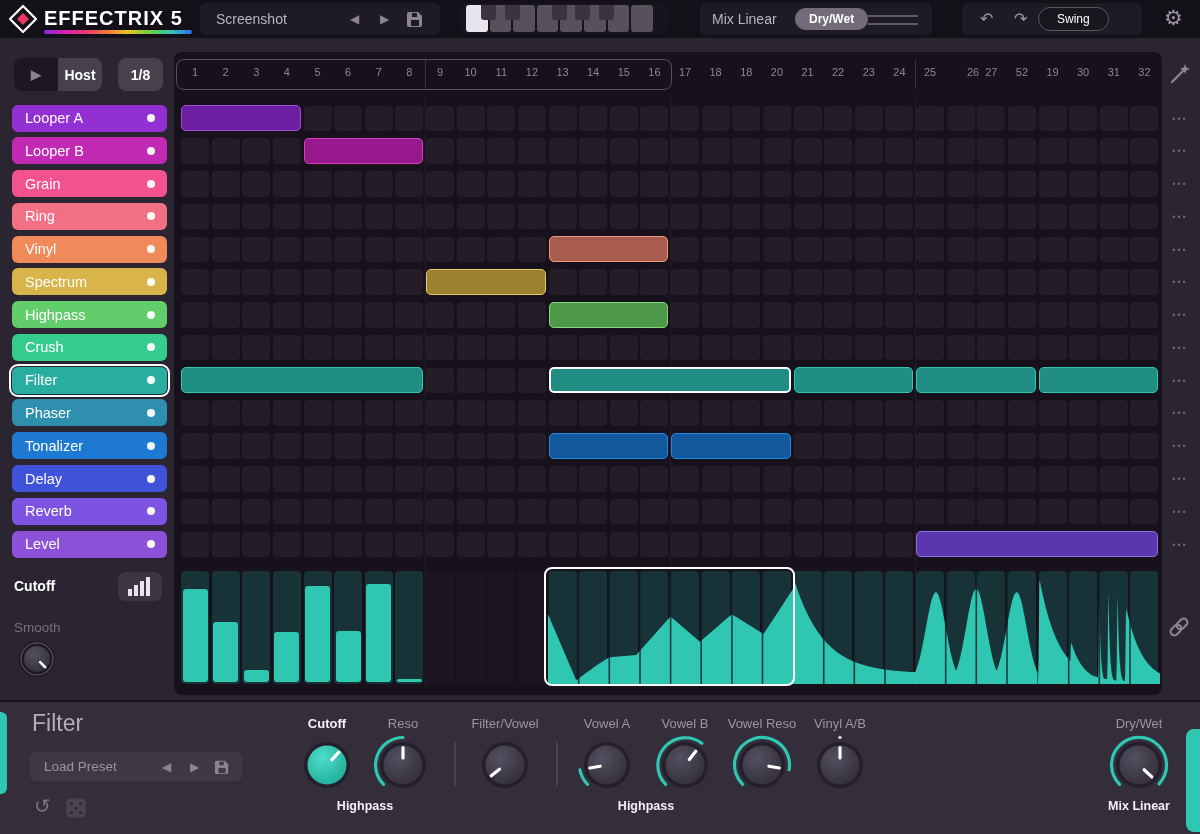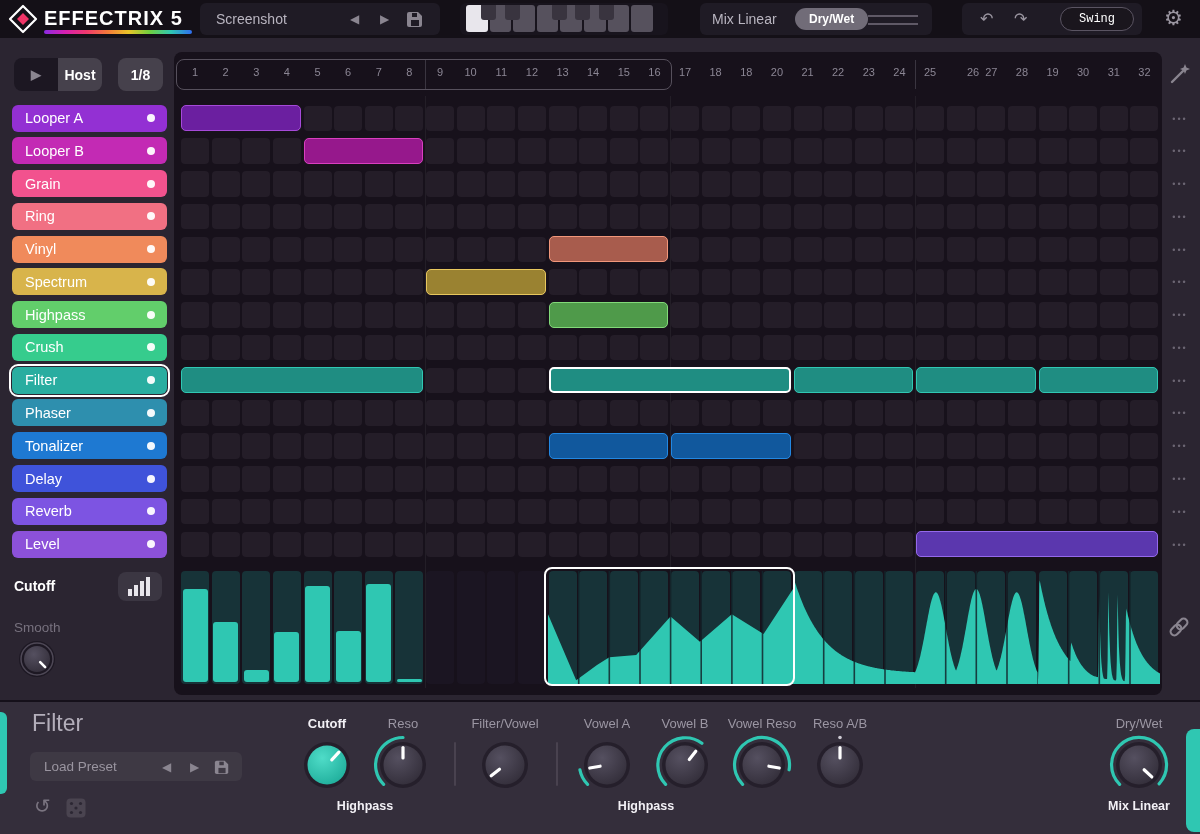--- a/index.html
+++ b/index.html
@@ -101,21 +101,21 @@
       <button class="abs pill" style="left:95px;top:5px;">Dry/Wet</button>
       <div class="abs" style="left:168px;top:12px;">
         <div style="width:50px;height:2px;background:#5f5966;margin-bottom:6px;"></div>
         <div style="width:50px;height:2px;background:#5f5966;"></div>
       </div>
     </div>
 
     <div class="tpanel" style="left:962px;width:180px;">
       <span class="abs glyph icbtn" style="left:18px;top:6px;font-size:16px;">↶</span>
       <span class="abs glyph icbtn" style="left:52px;top:6px;font-size:16px;">↷</span>
-      <button class="abs outbtn icbtn" style="left:98px;top:4px;font-family:Liberation Mono, monospace;">Swing</button>
+      <button class="abs outbtn icbtn" style="left:76px;top:4px;">Swing</button>
     </div>
     <span class="abs glyph icbtn" style="left:1164px;top:6px;font-size:21px;">⚙</span>
   </div>
 
   <div id="well"></div>
 
   <div class="tbtn icbtn" style="left:14px;width:44px;background:#1c1722;border-radius:8px 0 0 8px;">
     <span style="color:#8a8590;font-size:13px;">▶</span>
   </div>
   <div class="tbtn icbtn" style="left:58px;width:44px;background:#46414c;border-radius:0 8px 8px 0;">Host</div>
@@ -145,21 +145,21 @@
       <div class="colnum" style="position: absolute; left: 700.6px;">18</div>
       <div class="colnum" style="position: absolute; left: 731.3px;">18</div>
       <div class="colnum" style="position: absolute; left: 761.9px;">20</div>
       <div class="colnum" style="position: absolute; left: 792.5px;">21</div>
       <div class="colnum" style="position: absolute; left: 823.1px;">22</div>
       <div class="colnum" style="position: absolute; left: 853.8px;">23</div>
       <div class="colnum" style="position: absolute; left: 884.4px;">24</div>
       <div class="colnum" style="position: absolute; left: 915px;">25</div>
       <div class="colnum" style="position: absolute; left: 958px;">26</div>
       <div class="colnum" style="position: absolute; left: 976.3px;">27</div>
-      <div class="colnum" style="position: absolute; left: 1006.9px;">28</div>
+      <div class="colnum" style="position: absolute; left: 1006.9px;">52</div>
       <div class="colnum" style="position: absolute; left: 1037.5px;">19</div>
       <div class="colnum" style="position: absolute; left: 1068.1px;">30</div>
       <div class="colnum" style="position: absolute; left: 1098.8px;">31</div>
       <div class="colnum" style="position: absolute; left: 1129.4px;">32</div>
     </div>
 
   <svg class="abs icbtn" style="left:1168px;top:62px;" width="24" height="24" viewBox="0 0 24 24">
     <line x1="4" y1="20" x2="15" y2="9" stroke="#8a8590" stroke-width="2.4" stroke-linecap="round"></line>
     <polygon points="17,2 18.4,5.6 22,7 18.4,8.4 17,12 15.6,8.4 12,7 15.6,5.6" fill="#8a8590"></polygon>
   </svg>
@@ -863,21 +863,21 @@
         <circle cx="32" cy="32" r="19.5" fill="url(#gradDark)"></circle>
         <line x1="32" y1="14.5" x2="32" y2="25" stroke="#fff" stroke-width="3.2" stroke-linecap="round" transform="rotate(38 32 32)"></line>
       </svg>
       <div class="klabel" style="position: absolute; left: 697px; top: 716px;">Vowel Reso</div>
       <svg width="64" height="64" viewBox="0 0 64 64" style="position: absolute; left: 730px; top: 733px; cursor: pointer;">
         <path d="M12.6,51.4 A27.5,27.5 0 1 1 59.1,36.8" fill="none" stroke="#2fc7b2" stroke-width="3.2" stroke-linecap="round"></path>
         <circle cx="32" cy="32" r="23" fill="#251f2b"></circle>
         <circle cx="32" cy="32" r="19.5" fill="url(#gradDark)"></circle>
         <line x1="32" y1="14.5" x2="32" y2="25" stroke="#fff" stroke-width="3.2" stroke-linecap="round" transform="rotate(100 32 32)"></line>
       </svg>
-      <div class="klabel" style="position: absolute; left: 775px; top: 716px;">Reso A/B</div>
+      <div class="klabel" style="position: absolute; left: 775px; top: 716px;">Vinyl A/B</div>
       <svg width="64" height="64" viewBox="0 0 64 64" style="position: absolute; left: 808px; top: 733px; cursor: pointer;">
         <circle cx="32" cy="4.5" r="1.8" fill="#cfccd4"></circle>
         <circle cx="32" cy="32" r="23" fill="#251f2b"></circle>
         <circle cx="32" cy="32" r="19.5" fill="url(#gradDark)"></circle>
         <line x1="32" y1="14.5" x2="32" y2="25" stroke="#fff" stroke-width="3.2" stroke-linecap="round" transform="rotate(0 32 32)"></line>
       </svg>
       <div class="klabel" style="position: absolute; left: 1074px; top: 716px;">Dry/Wet</div>
       <svg width="64" height="64" viewBox="0 0 64 64" style="position: absolute; left: 1107px; top: 733px; cursor: pointer;">
         <path d="M12.6,51.4 A27.5,27.5 0 1 1 52.1,50.8" fill="none" stroke="#2fc7b2" stroke-width="3.2" stroke-linecap="round"></path>
         <circle cx="32" cy="32" r="23" fill="#251f2b"></circle>

